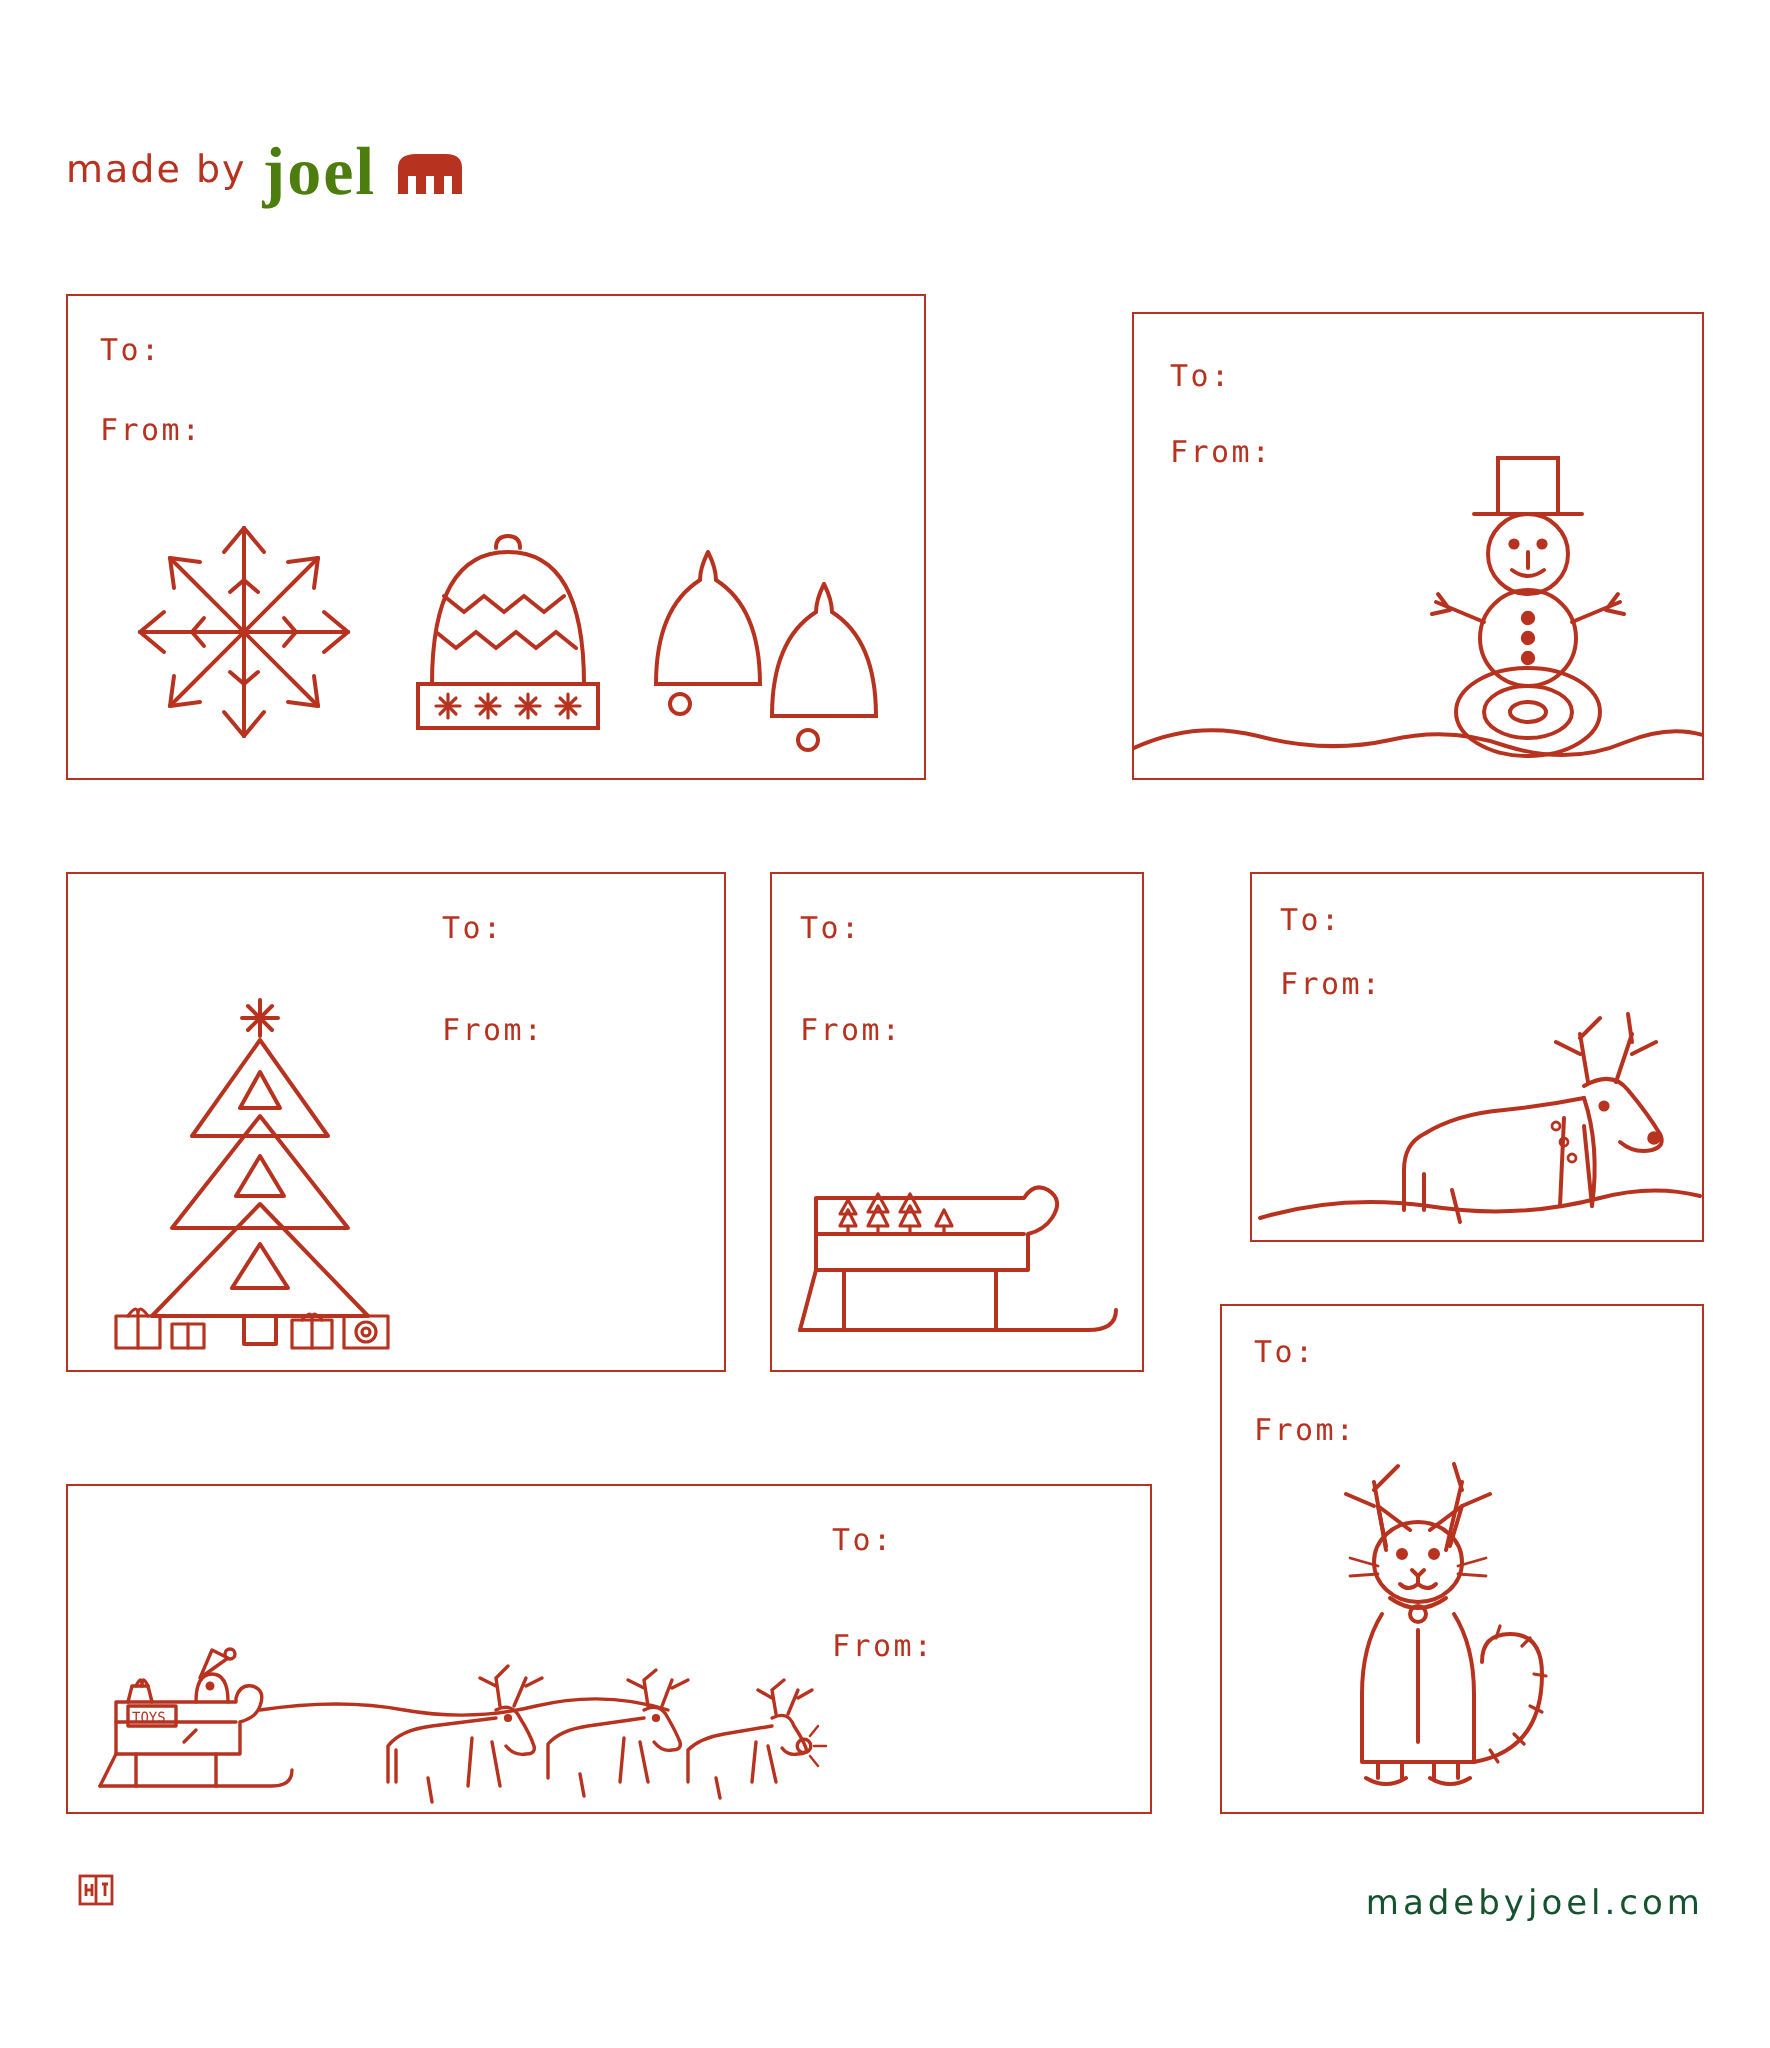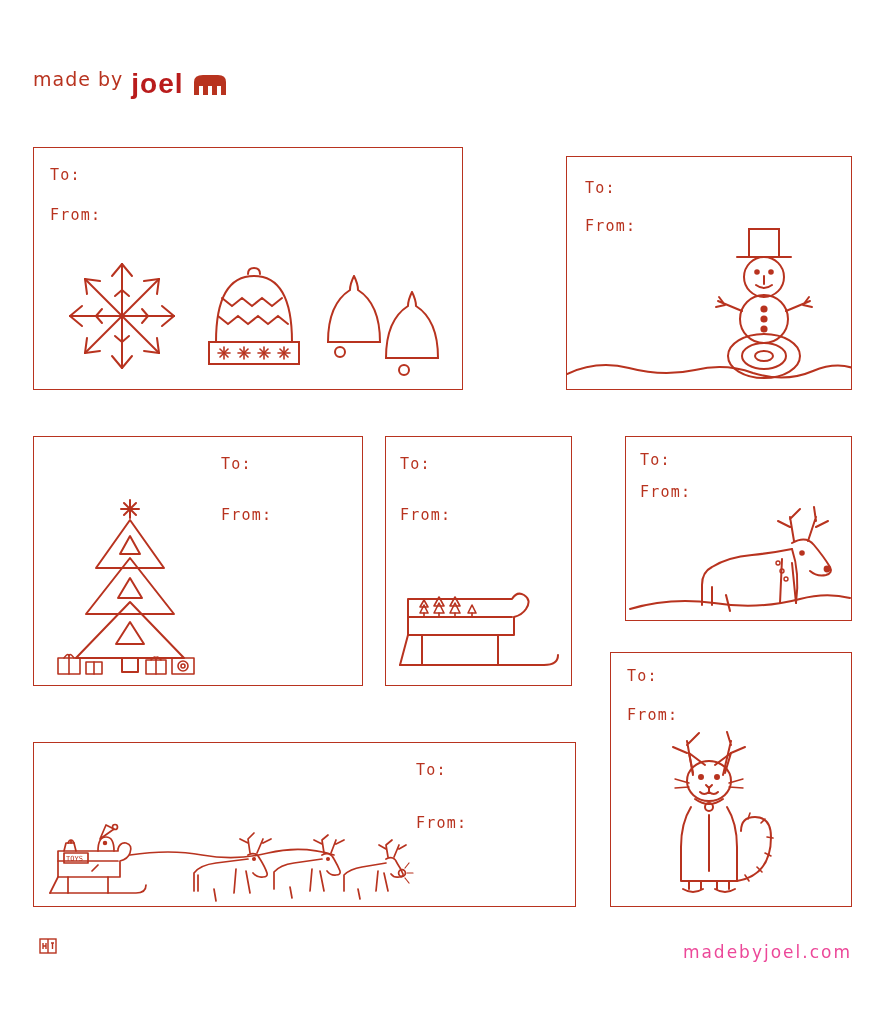--- a/index.html
+++ b/index.html
@@ -19,35 +19,36 @@
     position: absolute;
     inset: 0;
   }
 
   
   .brand {
     position: absolute;
     left: 33px;
     top: 68px;
     display: flex;
+    align-items: center;
     gap: 8px;
   }
   .brand-made-by {
     font-family: "DejaVu Sans", sans-serif;
     font-size: 19px;
     letter-spacing: 1px;
     color: #b8331f;
     font-weight: 400;
   }
   .brand-joel {
-    font-family: Liberation Sans, sans-serif;
-    font-size: 28px;
+    font-family: Liberation Serif, serif;
+    font-size: 34px;
     font-weight: 700;
     letter-spacing: 1px;
-    color: #b91c1c;
+    color: #4d7c0f;
     line-height: 1;
     position: relative;
     top: 2px;
   }
   .brand-mark {
     position: relative;
     top: 4px;
   }
 
   
@@ -72,21 +73,21 @@
   }
 
   
   .footer-site {
     position: absolute;
     right: 33px;
     bottom: 62px;
     font-family: "DejaVu Sans", sans-serif;
     font-size: 17px;
     letter-spacing: 2px;
-    color: #ec4899;
+    color: #14532d;
   }
   .footer-mark {
     position: absolute;
     left: 38px;
     bottom: 64px;
   }
 </style>
 </head>
 <body>
 

